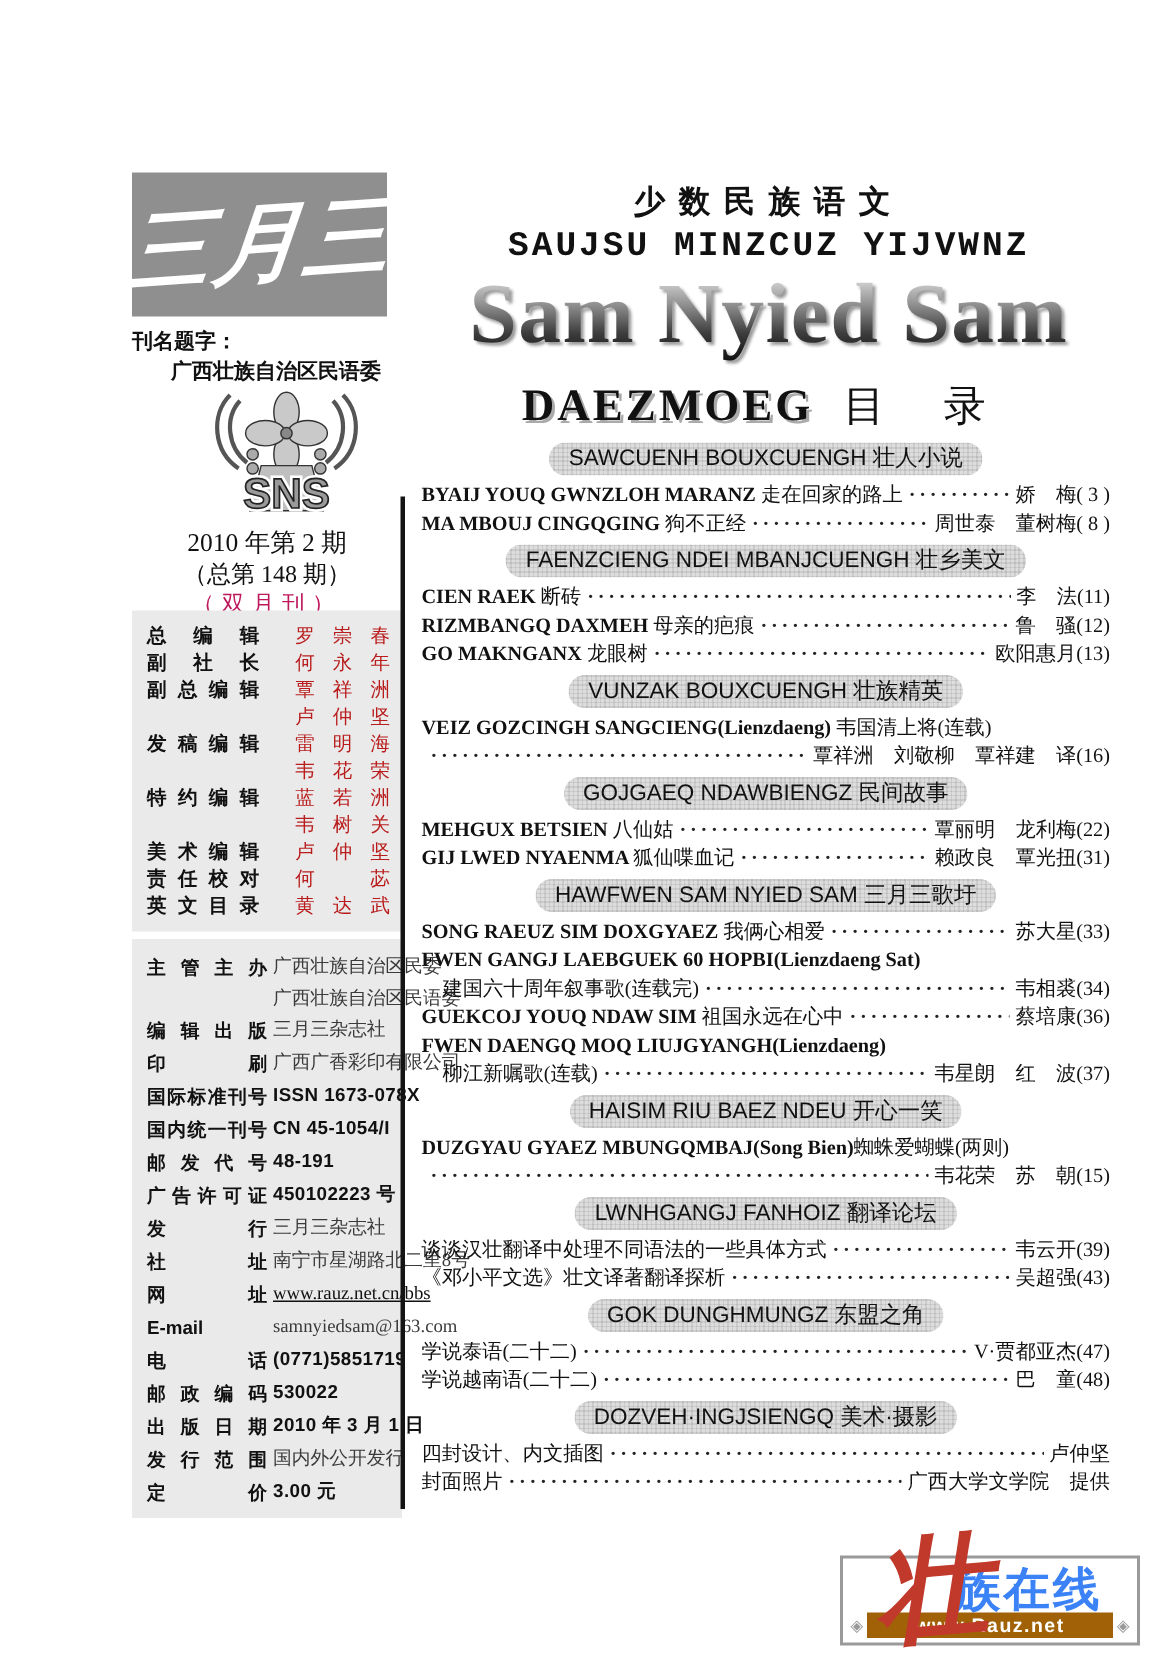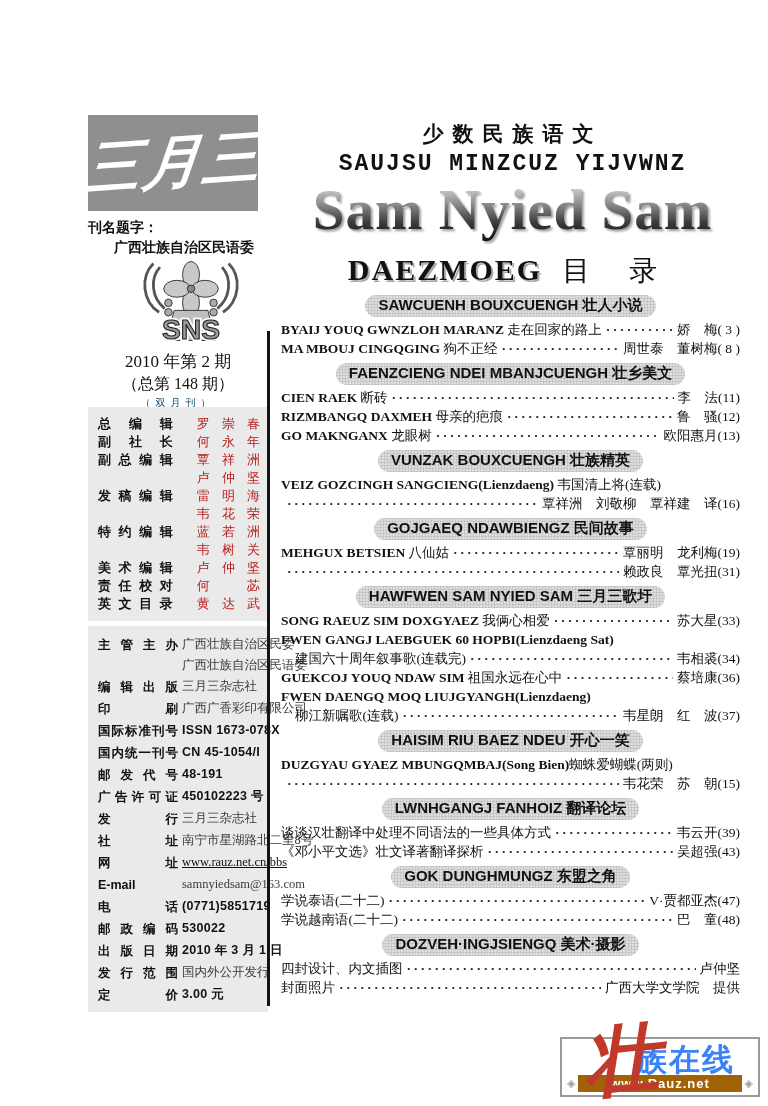--- a/index.html
+++ b/index.html
@@ -21,21 +21,21 @@
   .big-title{font-size:57px;font-weight:bold;letter-spacing:1px;margin-top:2px;
              background:linear-gradient(180deg,#f2f2f2 0%,#9a9a9a 35%,#3c3c3c 70%,#101010 100%);
              -webkit-background-clip:text;background-clip:text;color:transparent;
              filter:drop-shadow(2px 2px 1px #999);line-height:62px;}
 
   
   #logo{position:absolute;left:133px;top:254px;width:116px;height:94px;}
   #issue{position:absolute;left:88px;top:350px;width:180px;text-align:center;}
   #issue .i1{font-size:17px;line-height:23px;}
   #issue .i2{font-size:16px;line-height:22px;}
-  #issue .i3{font-size:10px;line-height:16px;letter-spacing:5px;color:#0c4a6e;}
+  #issue .i3{font-size:15px;line-height:16px;letter-spacing:5px;color:#be185d;}
 
   
   .panel{position:absolute;left:88px;width:180px;background:#eaeaea;box-sizing:border-box;padding:8px 8px 0 10px;}
   #staff-panel{top:407px;height:214px;}
   #pub-panel{top:626px;height:386px;}
   .s-row{display:flex;line-height:18px;font-size:13px;}
   .s-label{display:inline-block;width:78px;font-weight:bold;text-align:justify;text-align-last:justify;}
   .s-name{display:inline-block;width:66px;margin-left:24px;color:#b91c1c;text-align:justify;text-align-last:justify;}
   .p-row{display:flex;font-size:12.5px;line-height:21px;align-items:flex-start;}
   .p-label{display:inline-block;width:80px;flex:none;font-weight:bold;text-align:justify;text-align-last:justify;padding-top:1px;}
@@ -48,21 +48,21 @@
 
   
   #divider{position:absolute;left:267px;top:331px;width:3px;height:675px;background:#141414;}
 
   
   #content{position:absolute;left:281px;top:252px;width:459px;}
   #toc-title{text-align:center;white-space:nowrap;}
   #toc-title .dz{font-size:30px;font-weight:bold;letter-spacing:2px;text-shadow:2px 2px 0 #aaa;}
   #toc-title .ml{font-size:28px;letter-spacing:16px;margin-left:20px;}
   .pill-row{text-align:center;margin:5px 0 3px 0;}
-  .pill{display:inline-block;padding:1px 13px 2px 13px;border-radius:12px;font-size:15px;font-weight:bold;
+  .pill{display:inline-block;padding:1px 13px 2px 13px;border-radius:12px;font-size:15px;font-weight:normal;
         background:#ddd;
         background-image:repeating-linear-gradient(0deg,rgba(0,0,0,.08) 0 1px,transparent 1px 3px),
                          repeating-linear-gradient(90deg,rgba(0,0,0,.08) 0 1px,transparent 1px 3px);}
   .item-row{display:flex;align-items:baseline;font-size:13.5px;line-height:19px;}
   .item-row .lat{font-weight:bold;}
   .item-row .l2{margin-left:14px;}
   .dots{flex:1;overflow:hidden;white-space:nowrap;min-width:16px;margin:0 4px;}
   .dots::after{content:"·························································································";
                letter-spacing:2.5px;font-weight:bold;color:#222;}
   .item-row .dots:first-child{margin-left:6px;}
@@ -304,23 +304,24 @@
           <span class="t"><span class="lat">VEIZ GOZCINGH SANGCIENG(Lienzdaeng) </span><span class="cn">韦国清上将(连载)</span></span>
         </div>
         <div class="item-row">
           <span class="dots"></span>
           <span class="auth">覃祥洲　刘敬柳　覃祥建　译(16)</span>
         </div>
         <div class="pill-row"><span class="pill sans">GOJGAEQ NDAWBIENGZ 民间故事</span></div>
         <div class="item-row">
           <span class="t"><span class="lat">MEHGUX BETSIEN </span><span class="cn">八仙姑</span></span>
           <span class="dots"></span>
-          <span class="auth">覃丽明　龙利梅(19)</span>
-        </div>
-        <div class="item-row">
+          <span class="auth">覃丽明　龙利梅(22)</span>
+        </div>
+        <div class="item-row">
+          <span class="t"><span class="lat">GIJ LWED NYAENMA </span><span class="cn">狐仙喋血记</span></span>
           <span class="dots"></span>
           <span class="auth">赖政良　覃光扭(31)</span>
         </div>
         <div class="pill-row"><span class="pill sans">HAWFWEN SAM NYIED SAM 三月三歌圩</span></div>
         <div class="item-row">
           <span class="t"><span class="lat">SONG RAEUZ SIM DOXGYAEZ </span><span class="cn">我俩心相爱</span></span>
           <span class="dots"></span>
           <span class="auth">苏大星(33)</span>
         </div>
         <div class="item-row">

